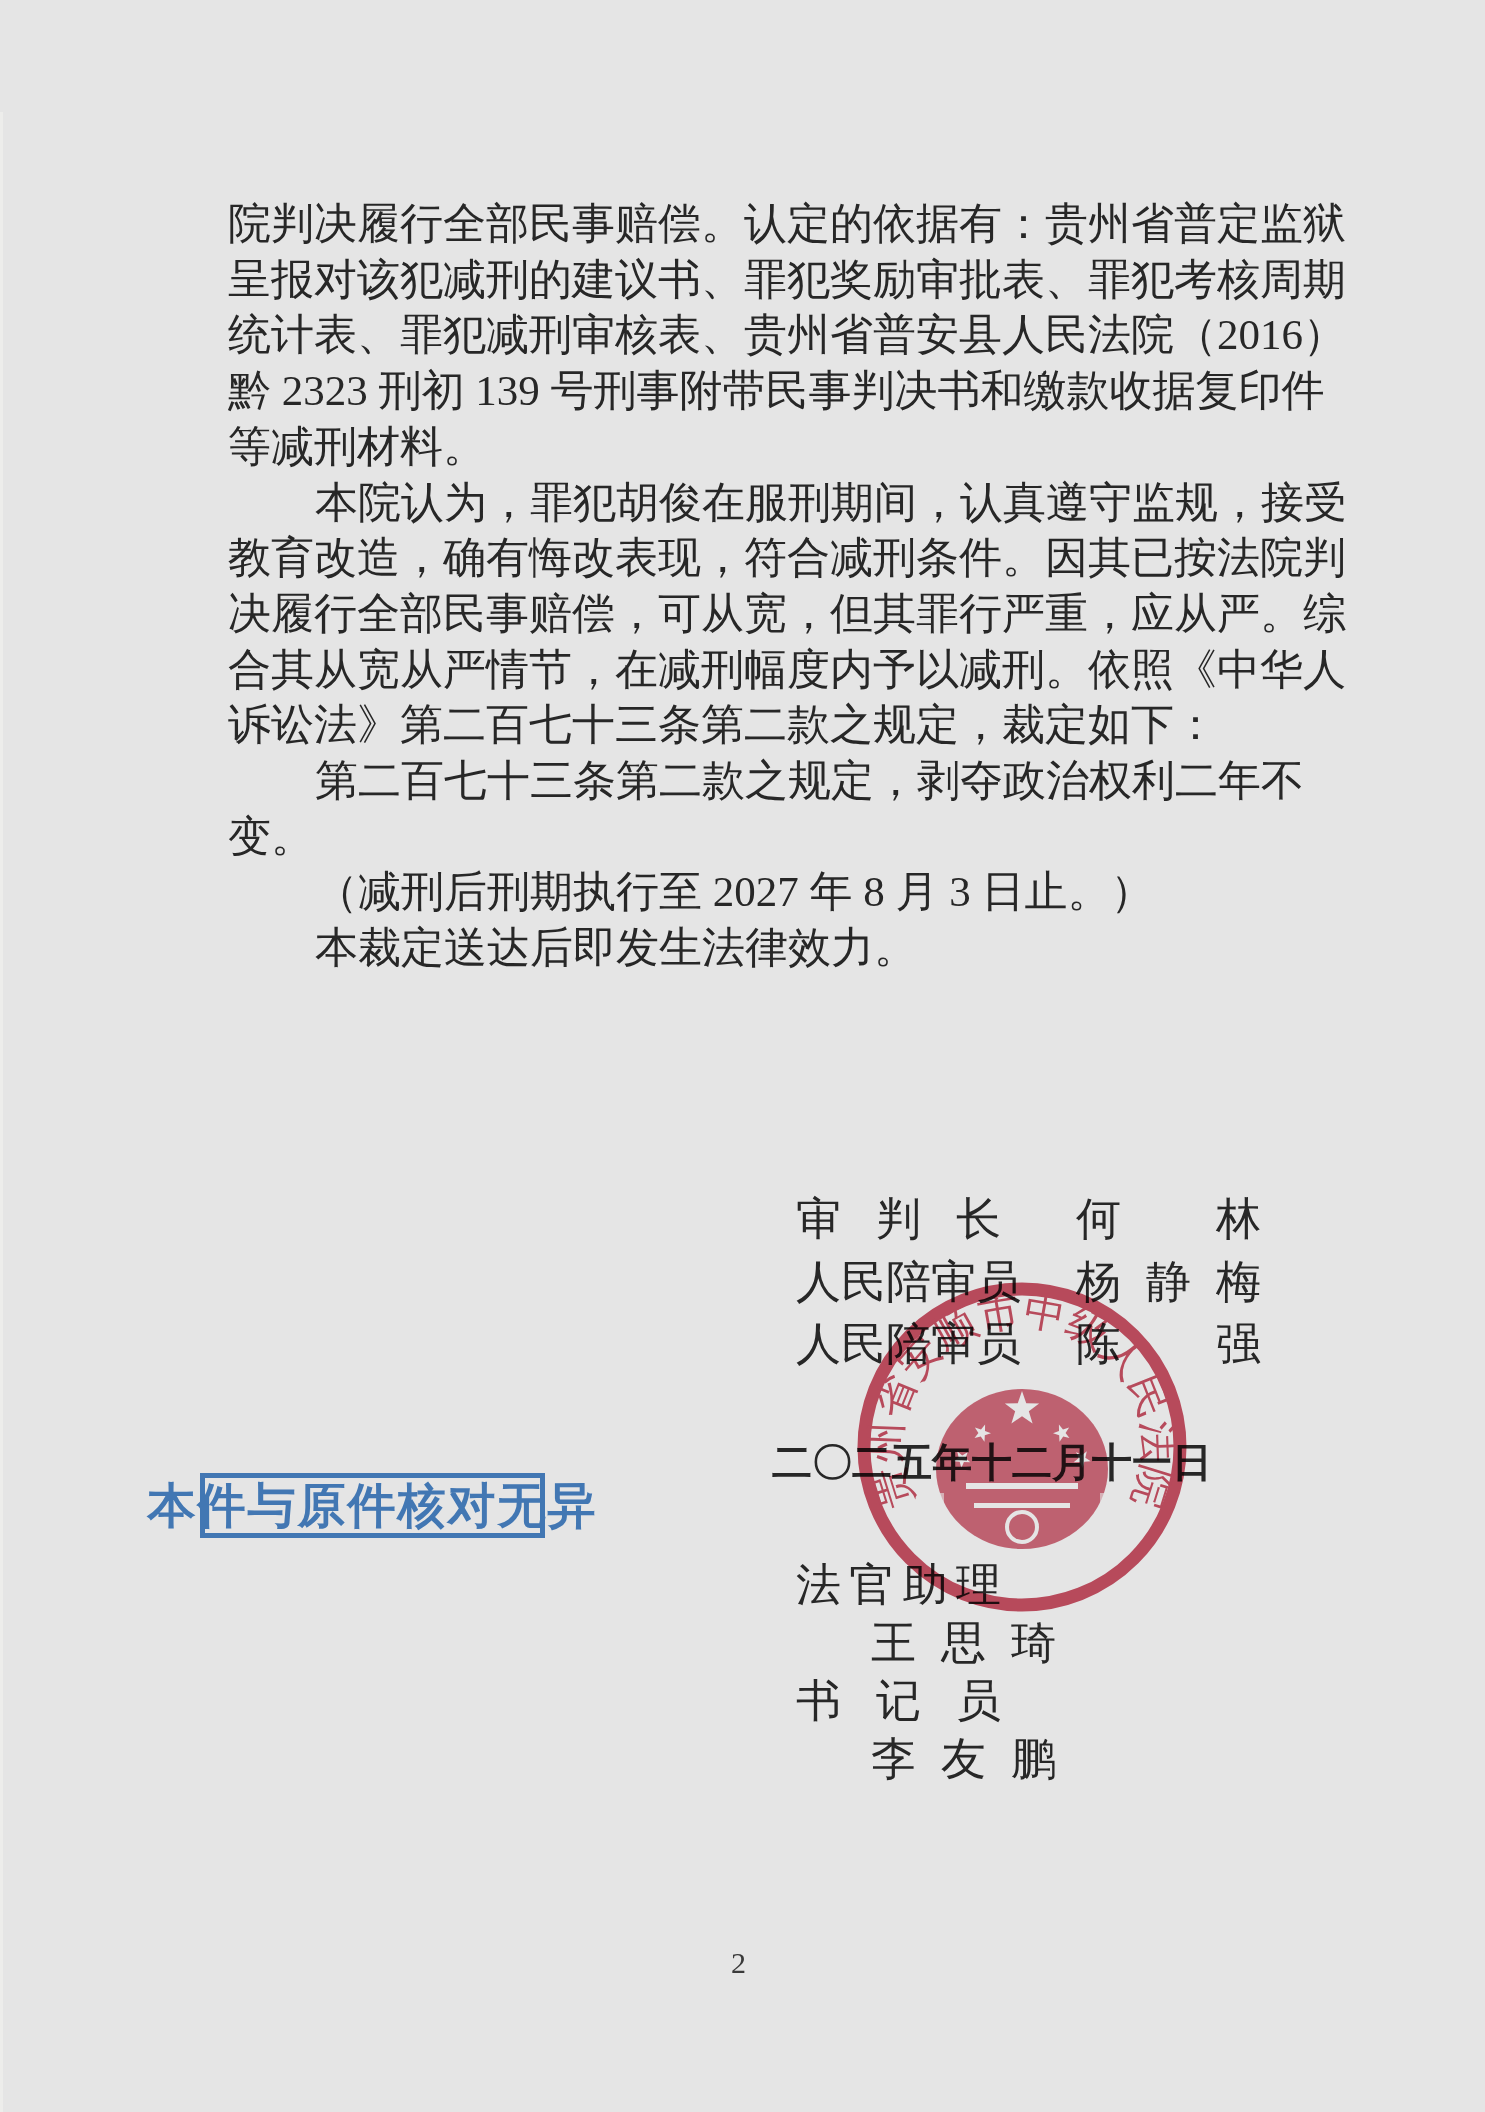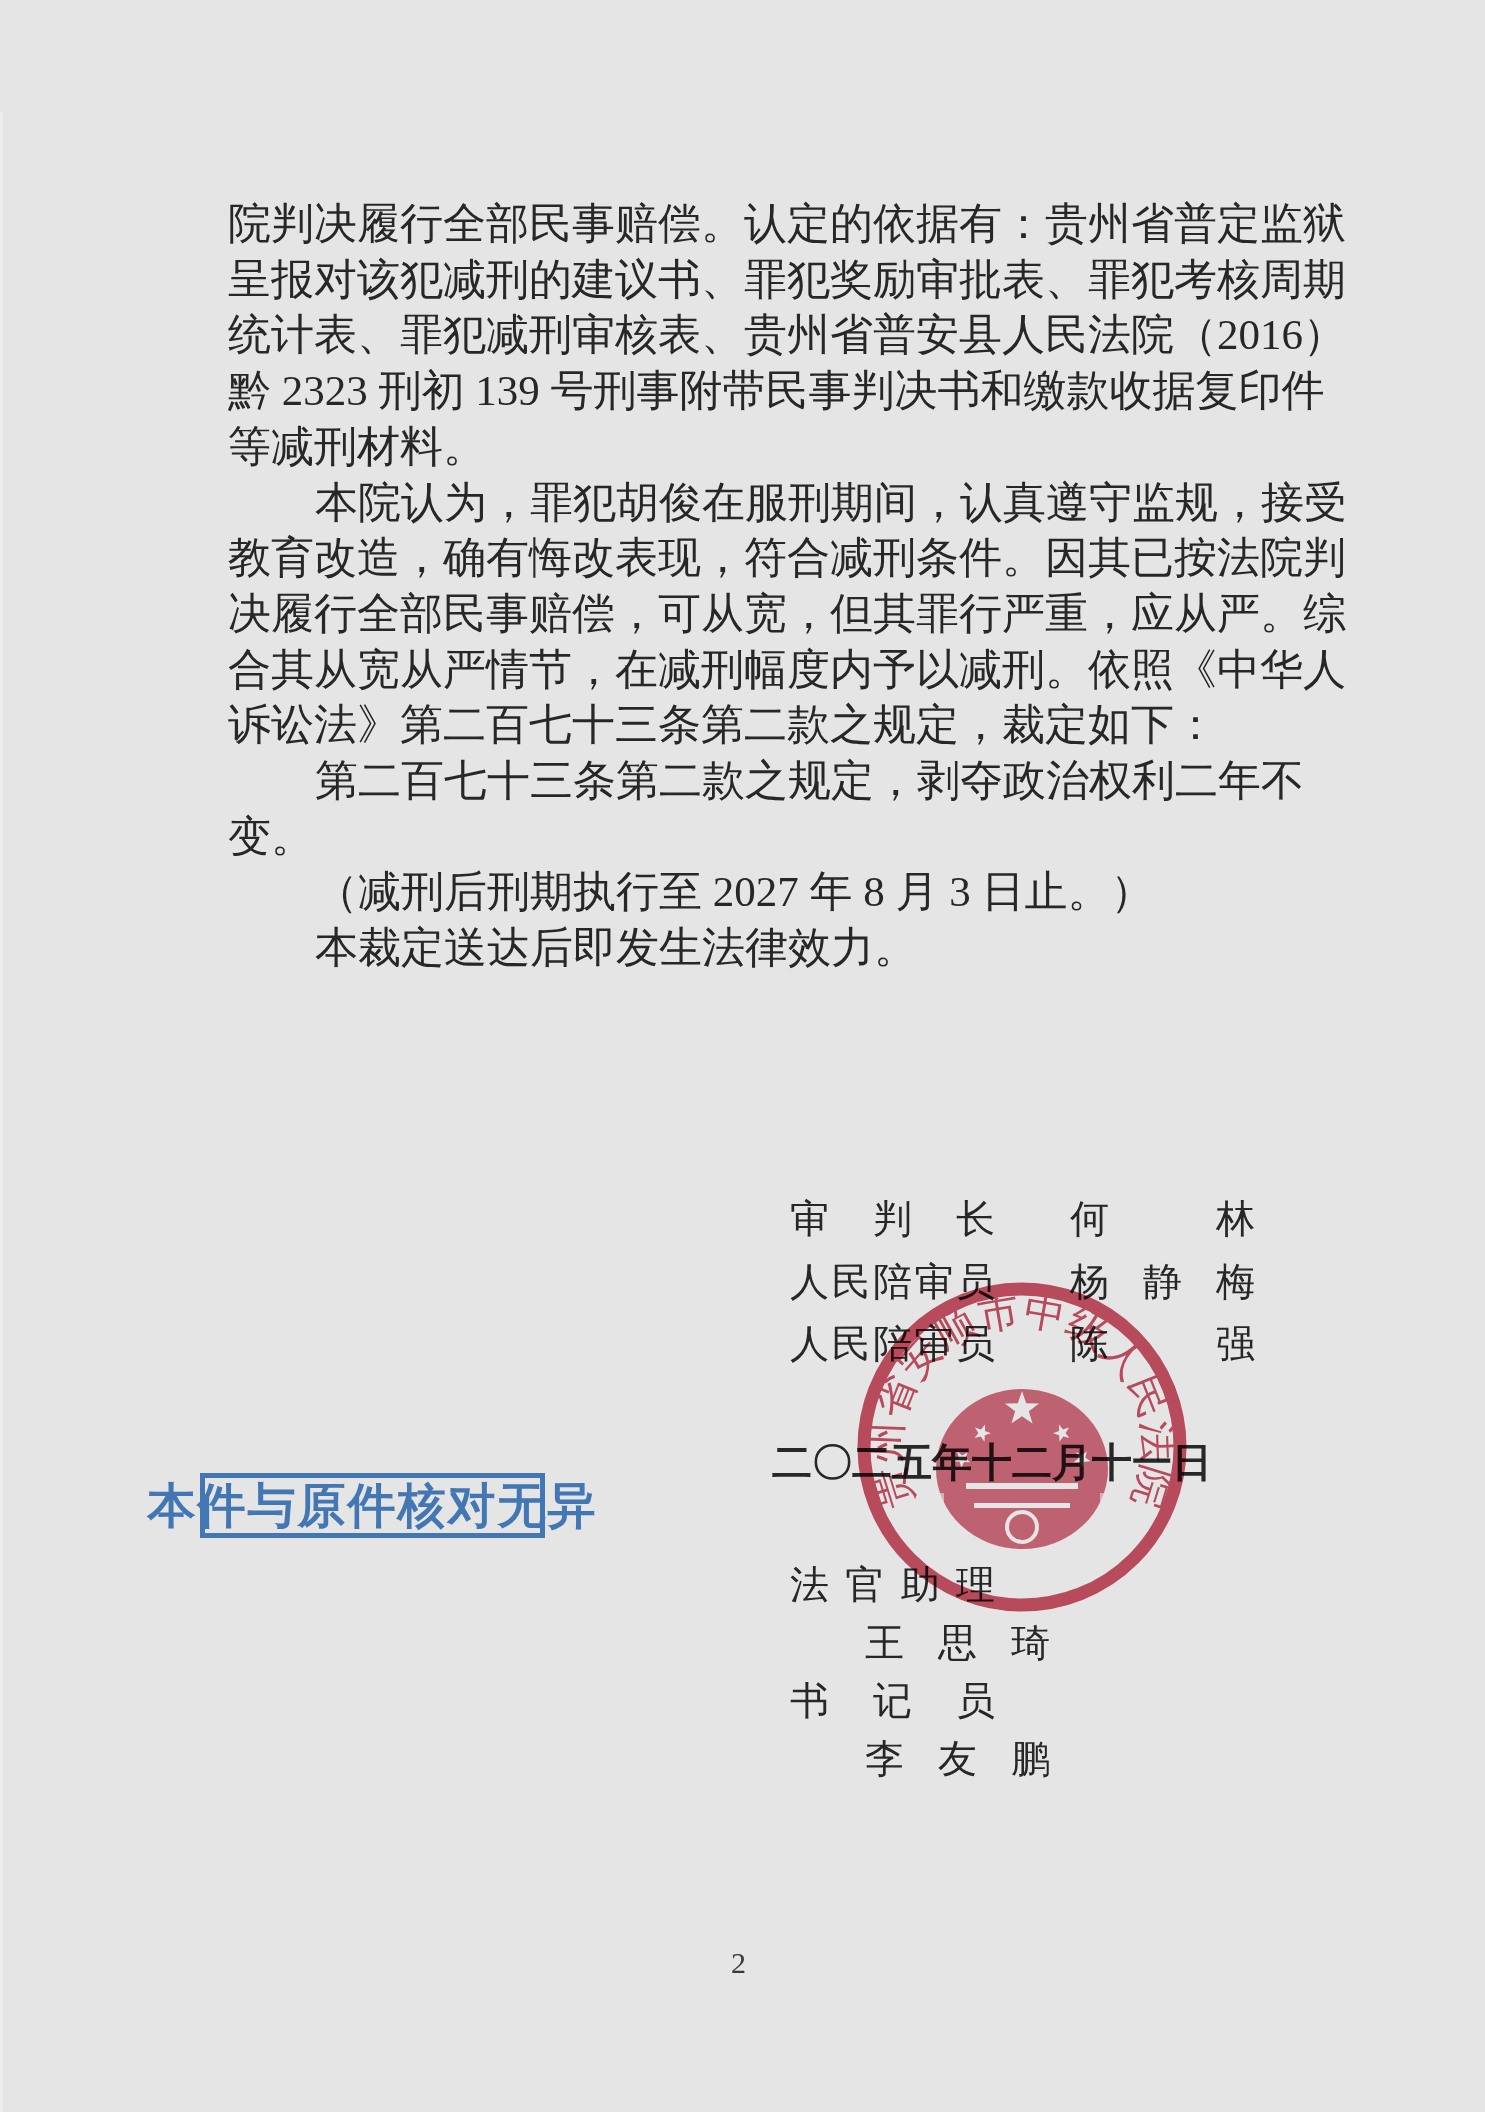--- a/index.html
+++ b/index.html
@@ -10,21 +10,21 @@
   .scan-edge{position:absolute;left:0;top:112px;width:3px;height:2000px;background:#ededeb;}
   
   .body-text{position:absolute;left:228px;top:196px;width:1180px;}
   .body-line{
     font-size:43px;line-height:55.7px;white-space:nowrap;
     letter-spacing:0px;
   }
   .body-line.indent{padding-left:87px;}
   
   .sig-block{position:absolute;left:790px;top:1188px;}
-  .sig-line{display:flex;font-size:39px;line-height:62.5px;white-space:nowrap;}
+  .sig-line{display:flex;font-size:45px;line-height:62.5px;white-space:nowrap;margin-left:6px;}
   .sig-role{display:inline-block;width:205px;text-align:justify;text-align-last:justify;}
   .sig-name{display:inline-block;width:185px;margin-left:75px;text-align:justify;text-align-last:justify;}
   .date-line{
     position:absolute;left:772px;top:1441px;width:440px;
     font-size:40px;line-height:44px;text-align:justify;text-align-last:justify;font-weight:bold;
   }
   .staff-block{position:absolute;left:790px;top:1556px;}
   .staff-block .sig-line{line-height:58px;flex-direction:column;}
   
   .seal{

